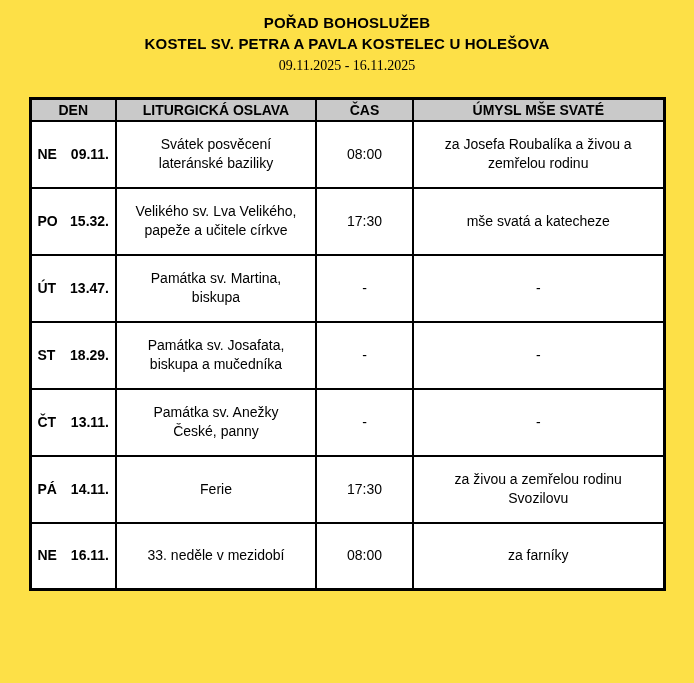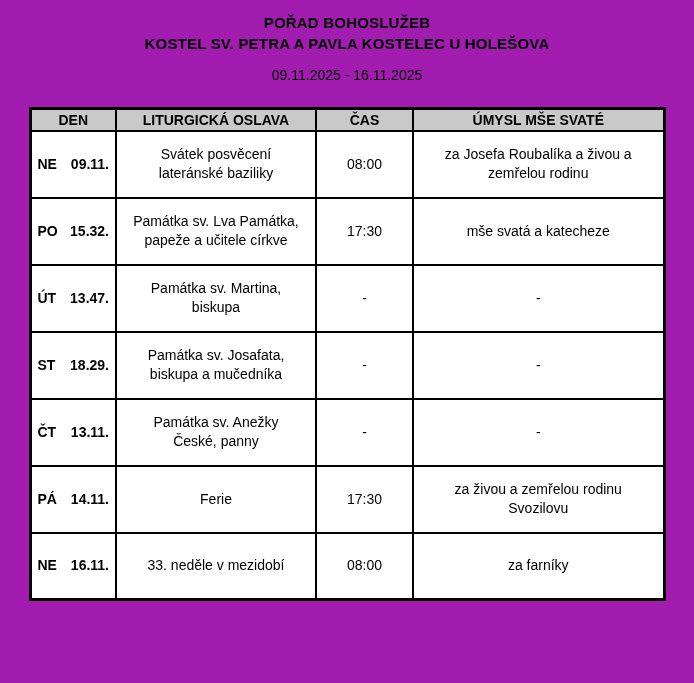--- a/index.html
+++ b/index.html
@@ -8,35 +8,36 @@
     background: #ffffff;
     font-family: "Liberation Sans", "DejaVu Sans", sans-serif;
     color: #000000;
   }
   .page {
     width: 694px;
     height: 683px;
     box-sizing: border-box;
     padding-top: 12px;
     margin: 0 auto;
-    background: #a21caf;
+    background: #fde047;
   }
   .doc-header {
     text-align: center;
     line-height: 21px;
   }
   .doc-title {
     font-size: 15px;
     font-weight: bold;
     letter-spacing: 0.2px;
   }
   .doc-daterange {
     font-size: 14px;
     font-weight: normal;
-    margin-top: 11px;
+    margin-top: 1px;
+    font-family: Liberation Serif, serif;
   }
   table.schedule {
     border-collapse: collapse;
     margin: 21px auto 0 auto;
     width: 634px;
     table-layout: fixed;
     border: 3px solid #000000;
   }
   table.schedule th,
   table.schedule td {
@@ -117,21 +118,21 @@
 zemřelou rodinu</td>
       </tr>
 
       <tr>
         <td class="day-cell">
           <span class="day-wrap">
             <span>PO</span>
             <span>15.32.</span>
           </span>
         </td>
-        <td class="wrap-cell">Památka sv. Lva Památka,
+        <td class="wrap-cell">Velikého sv. Lva Velikého,
 papeže a učitele církve</td>
         <td>17:30</td>
         <td class="wrap-cell">mše svatá a katecheze</td>
       </tr>
 
       <tr>
         <td class="day-cell">
           <span class="day-wrap">
             <span>ÚT</span>
             <span>13.47.</span>

